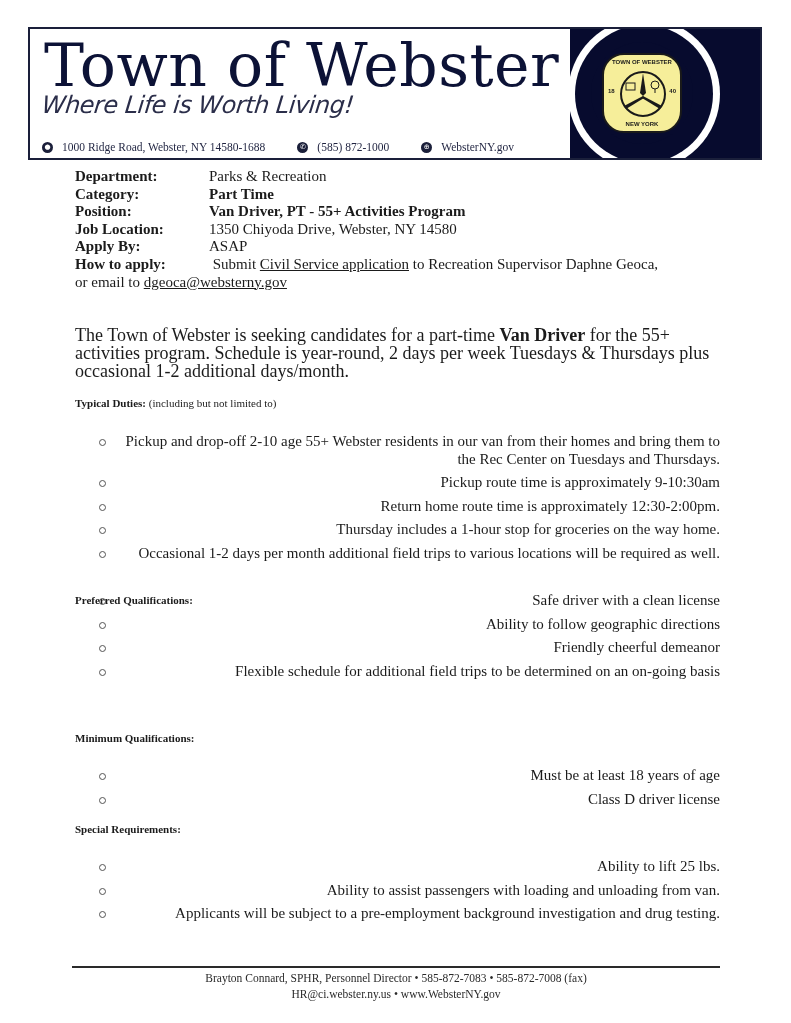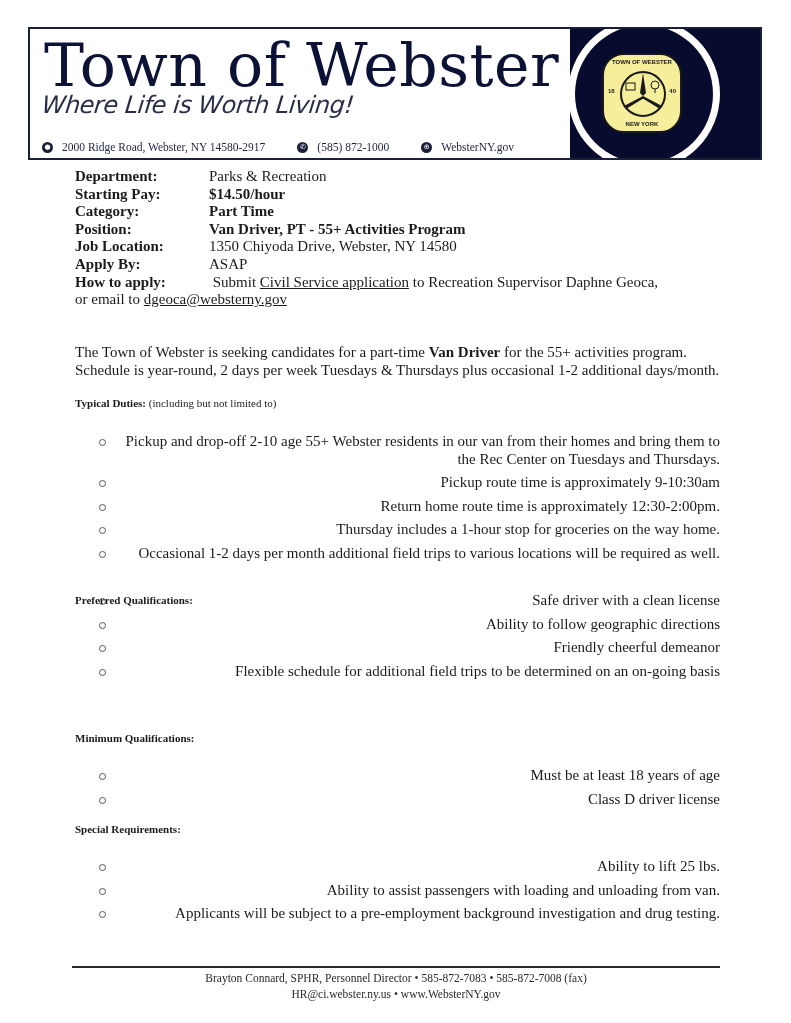--- a/index.html
+++ b/index.html
@@ -58,21 +58,21 @@
       align-items:center; justify-content:center; margin-right:9px; color:#fff; font-size:7px;
       font-family:"DejaVu Sans", sans-serif;
     }
     
     .info { position:absolute; left:75px; top:168px; font-size:15px; line-height:17.6px; }
     .info-row { display:flex; white-space:nowrap; }
     .info-label { width:134px; font-weight:bold; }
     .info-value.bold { font-weight:bold; }
     .info .link { text-decoration:underline; }
     .wrap-line { white-space:nowrap; }
-    .para { position:absolute; left:75px; width:650px; font-size:15px; line-height:17.8px;margin-top:17px; }
+    .para { position:absolute; left:75px; width:650px; font-size:18px; line-height:17.8px; }
     .heading { position:absolute; left:75px; font-size:11px; font-weight:bold; }
     .heading .normal { font-weight:normal; }
     ul.bullets { position:absolute; left:100px; margin:0; padding:0; list-style:none; width:620px; font-size:15px; line-height:17.6px; }
     ul.bullets li { position:relative; padding-left:21px; margin-bottom:6px;text-align:right; }
     ul.bullets li .bullet {
       position:absolute; left:-1px; top:6px; width:5px; height:5px; border:1px solid #555; border-radius:50%;
     }
     .footer-rule { position:absolute; left:72px; top:966px; width:648px; height:2px; background:#2a2a2a; }
     .footer { position:absolute; left:72px; top:970px; width:648px; text-align:center; font-size:11.5px; line-height:16px; color:#2a2a2a; }
   </style>
@@ -97,41 +97,37 @@
         <line x1="37" y1="20" x2="37" y2="24" stroke="#1a1a1a" stroke-width="1"></line>
       </svg>
       <span class="seal-bottom">NEW YORK</span>
     </div>
   </div>
   <div class="banner-title">Town of Webster</div>
   <div class="banner-tagline">Where Life is Worth Living!</div>
   <div class="banner-contact">
     <div class="contact-item">
       <span class="contact-icon">●</span>
-      <span>2000 Ridge Road, Webster, NY 14580-2917</span>
+      <span>1000 Ridge Road, Webster, NY 14580-1688</span>
     </div>
     <div class="contact-item">
       <span class="contact-icon">✆</span>
       <span>(585) 872-1000</span>
     </div>
     <div class="contact-item">
       <span class="contact-icon">⊕</span>
       <span>WebsterNY.gov</span>
     </div>
   </div>
 </div>
 
 <div class="info">
   <div class="info-row">
     <span class="info-label">Department:</span>
     <span class="info-value">Parks &amp; Recreation</span>
-  </div>
-  <div class="info-row">
-    <span class="info-label">Starting Pay:</span>
-    <span class="info-value bold">$14.50/hour</span>
   </div>
   <div class="info-row">
     <span class="info-label">Category:</span>
     <span class="info-value bold">Part Time</span>
   </div>
   <div class="info-row">
     <span class="info-label">Position:</span>
     <span class="info-value bold">Van Driver, PT - 55+ Activities Program</span>
   </div>
   <div class="info-row">

